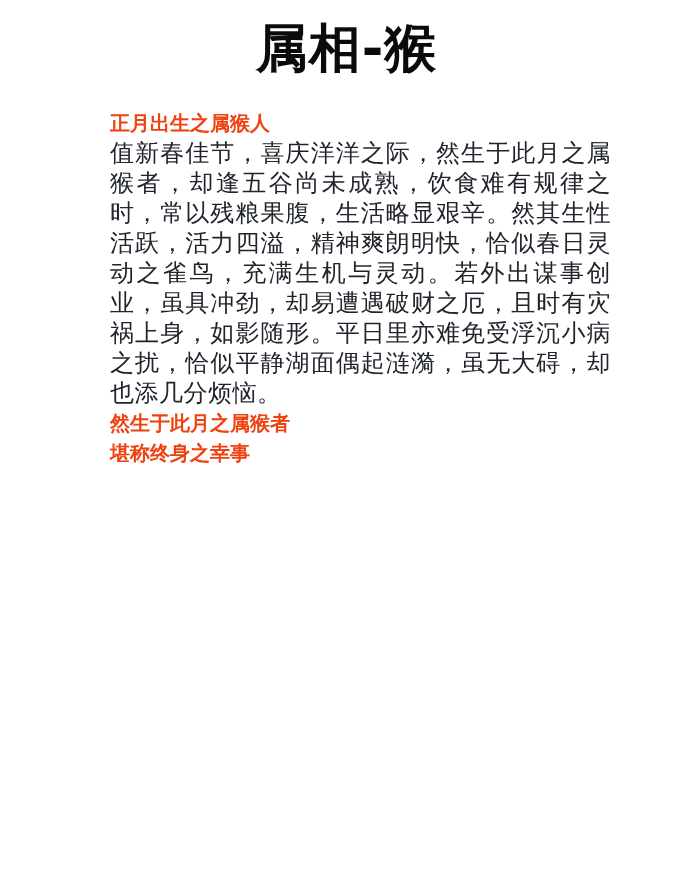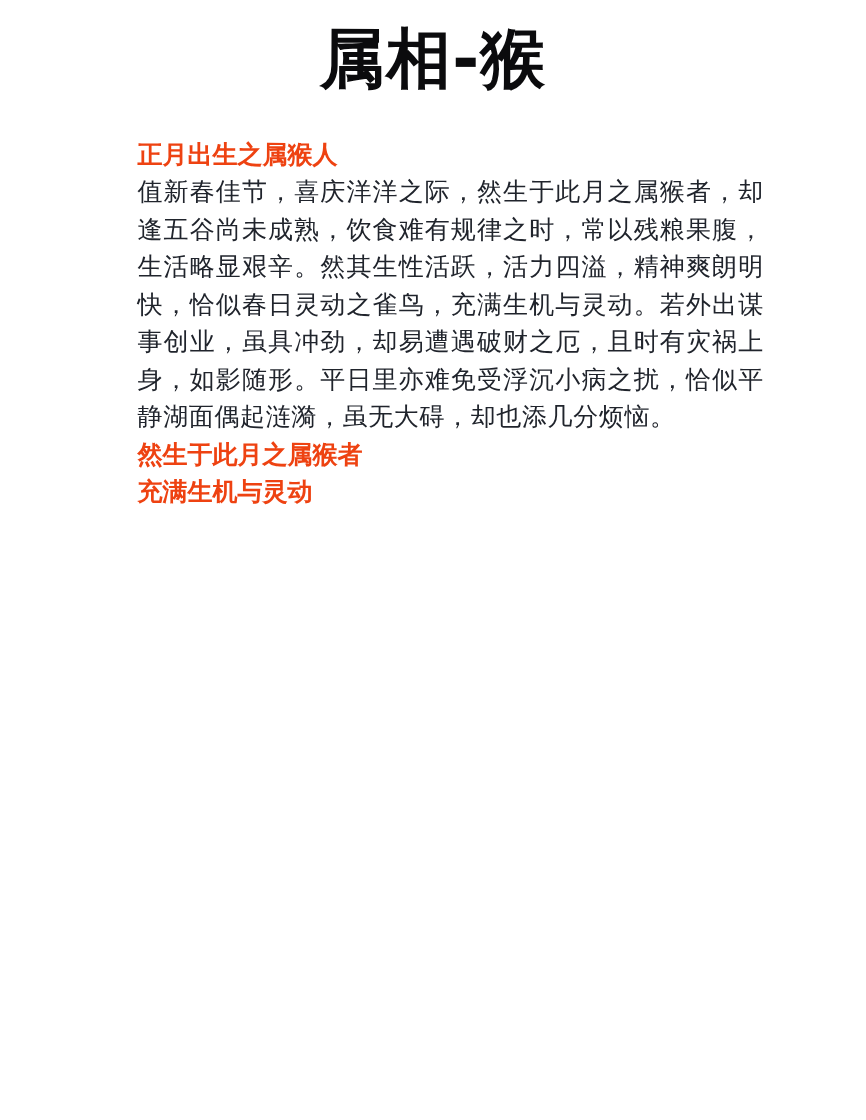--- a/index.html
+++ b/index.html
@@ -37,21 +37,21 @@
   .section-heading {
     margin: 0;
     font-size: 20px;
     line-height: 30px;
     font-weight: 700;
     color: #ee4211;
     text-align: left;
   }
   .section-body {
     margin: 0;
-    font-size: 20px;
+    font-size: 24px;
     line-height: 30px;
     font-weight: 500;
     color: #20242c;
     letter-spacing: 0.5px;
   }
 </style>
 </head>
 <body>
 
 <div class="page">
@@ -62,17 +62,17 @@
     <div class="section">
       <h2 class="section-heading">正月出生之属猴人</h2>
       <p class="section-body">值新春佳节，喜庆洋洋之际，然生于此月之属猴者，却逢五谷尚未成熟，饮食难有规律之时，常以残粮果腹，生活略显艰辛。然其生性活跃，活力四溢，精神爽朗明快，恰似春日灵动之雀鸟，充满生机与灵动。若外出谋事创业，虽具冲劲，却易遭遇破财之厄，且时有灾祸上身，如影随形。平日里亦难免受浮沉小病之扰，恰似平静湖面偶起涟漪，虽无大碍，却也添几分烦恼。</p>
     </div>
 
     <div class="section">
       <h2 class="section-heading">然生于此月之属猴者</h2>
     </div>
 
     <div class="section">
-      <h2 class="section-heading">充满生机与灵动</h2>
+      <h2 class="section-heading">堪称终身之幸事</h2>
     </div>
 
   </div>
 </div>
 
 </body></html>

